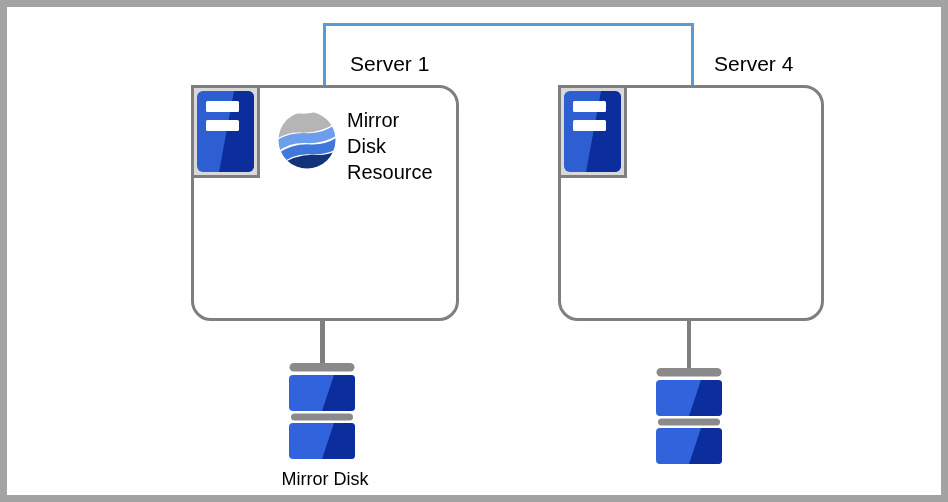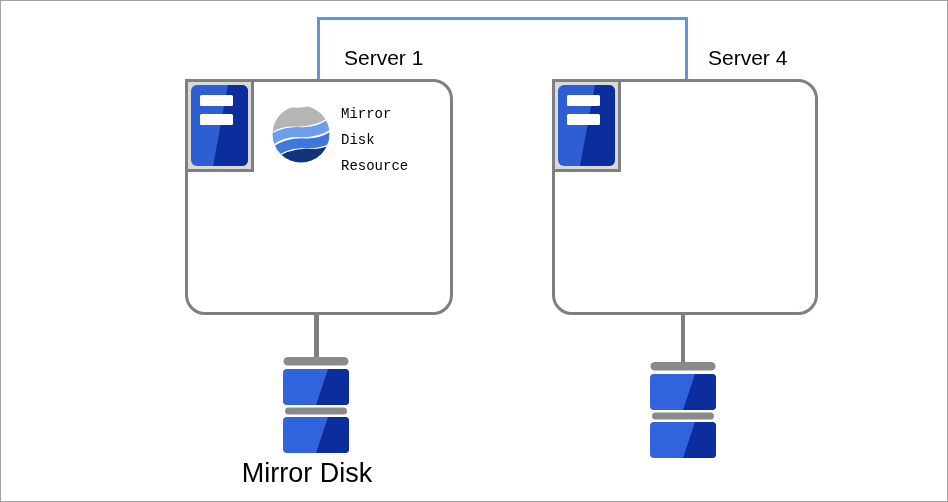--- a/index.html
+++ b/index.html
@@ -2,21 +2,21 @@
 <html><head>
 <meta charset="utf-8">
 <style>
   html, body { margin: 0; padding: 0; background: #ffffff; }
   * { box-sizing: border-box; }
   .canvas {
     position: relative;
     width: 948px;
     height: 502px;
     background: #ffffff;
-    border: 1px solid #a3a3a3;
+    border: 7px solid #a3a3a3;
     font-family: "Liberation Sans", sans-serif;
     color: #000000;
     overflow: hidden;
   }
   .abs { position: absolute; }
 
   
   .conn { background: #5b9bd5; position: absolute; }
   .conn-h { left: 316px; top: 16px; width: 371px; height: 3px; }
   .conn-v-left { left: 316px; top: 16px; width: 3px; height: 62px; }
@@ -62,43 +62,42 @@
   .server-icon-frame.s1 { left: 184px; }
   .server-icon-frame.s2 { left: 551px; }
 
   
   .resource-icon { left: 271px; top: 104px; z-index: 3; }
 
   .resource-label {
     position: absolute;
     left: 340px;
     top: 100px;
-    font-size: 14px;
+    font-size: 20px;
     line-height: 26px;
     white-space: pre-line;
     z-index: 3;
-    font-family: Liberation Mono, monospace;
   }
 
   
   .stem { position: absolute; background: #7f7f7f; z-index: 0; }
   .stem.s1 { left: 313px; top: 312px; width: 5px; height: 46px; }
   .stem.s2 { left: 680px; top: 312px; width: 4px; height: 51px; }
 
   .disk-icon { position: absolute; z-index: 1; }
   .disk-icon.d1 { left: 282px; top: 356px; }
   .disk-icon.d2 { left: 649px; top: 361px; }
 
   .mirror-disk-label {
     position: absolute;
-    left: 226px;
+    left: 238px;
     top: 459px;
     width: 160px;
     text-align: center;
-    font-size: 27px;
+    font-size: 18px;
     line-height: 26px;
     white-space: nowrap;
   }
 </style>
 </head>
 <body>
 
 <div class="canvas">
 
   <div class="conn conn-h"></div>

